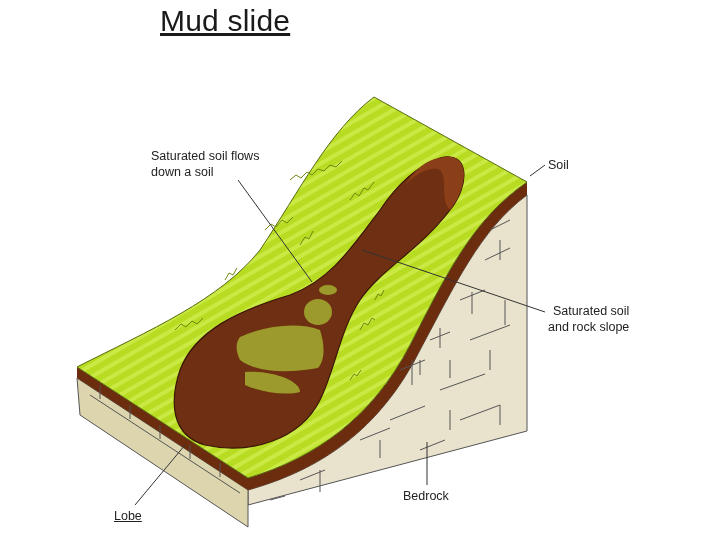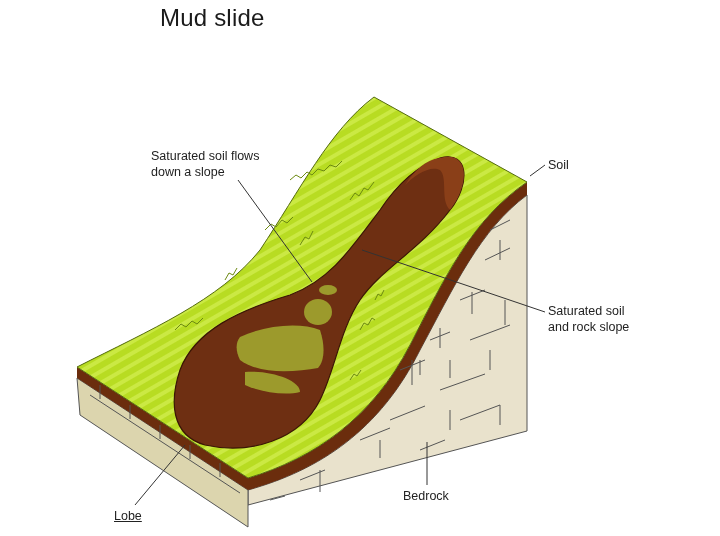--- a/index.html
+++ b/index.html
@@ -1,17 +1,17 @@
 <!DOCTYPE html>
 <html><head>
 <meta charset="utf-8">
 <style>
   html, body { margin: 0; padding: 0; background: #ffffff; }
   body { width: 720px; height: 536px; position: relative; overflow: hidden; font-family: "Liberation Sans", sans-serif; }
-  .title { position: absolute; left: 160px; top: 4px; font-size: 24px; color: #1a1a1a; font-family: "Liberation Sans", sans-serif; letter-spacing: 0.2px; }
+  .title { position: absolute; left: 160px; top: 4px; font-size: 30px; color: #1a1a1a; font-family: "Liberation Sans", sans-serif; letter-spacing: 0.2px; text-decoration: underline; }
   .label { position: absolute; font-size: 12.5px; color: #222; line-height: 16px; font-family: "Liberation Sans", sans-serif; }
   svg.diagram { position: absolute; left: 0; top: 0; }
 </style>
 </head>
 <body>
 
 <div class="title">Mud slide</div>
 
 <svg class="diagram" width="720" height="536" viewBox="0 0 720 536">
   <defs>
@@ -69,21 +69,21 @@
     <line x1="238" y1="180" x2="312" y2="282"></line>
     <line x1="545" y1="165" x2="530" y2="176"></line>
     <line x1="362" y1="250" x2="545" y2="312"></line>
     <line x1="185" y1="445" x2="135" y2="505"></line>
     <line x1="427" y1="442" x2="427" y2="485"></line>
   </g>
 </svg>
 
 <div class="label" style="left:151px; top:148px;">
   <div>Saturated soil flows</div>
-  <div>down a slope</div>
+  <div>down a soil</div>
 </div>
 <div class="label" style="left:548px; top:157px;">Soil</div>
-<div class="label" style="left:548px; top:303px;">
+<div class="label" style="left:548px; top:303px;text-align:right;">
   <div>Saturated soil</div>
   <div>and rock slope</div>
 </div>
 <div class="label" style="left:114px; top:508px;text-decoration:underline;">Lobe</div>
 <div class="label" style="left:403px; top:488px;">Bedrock</div>
 
 </body></html>

